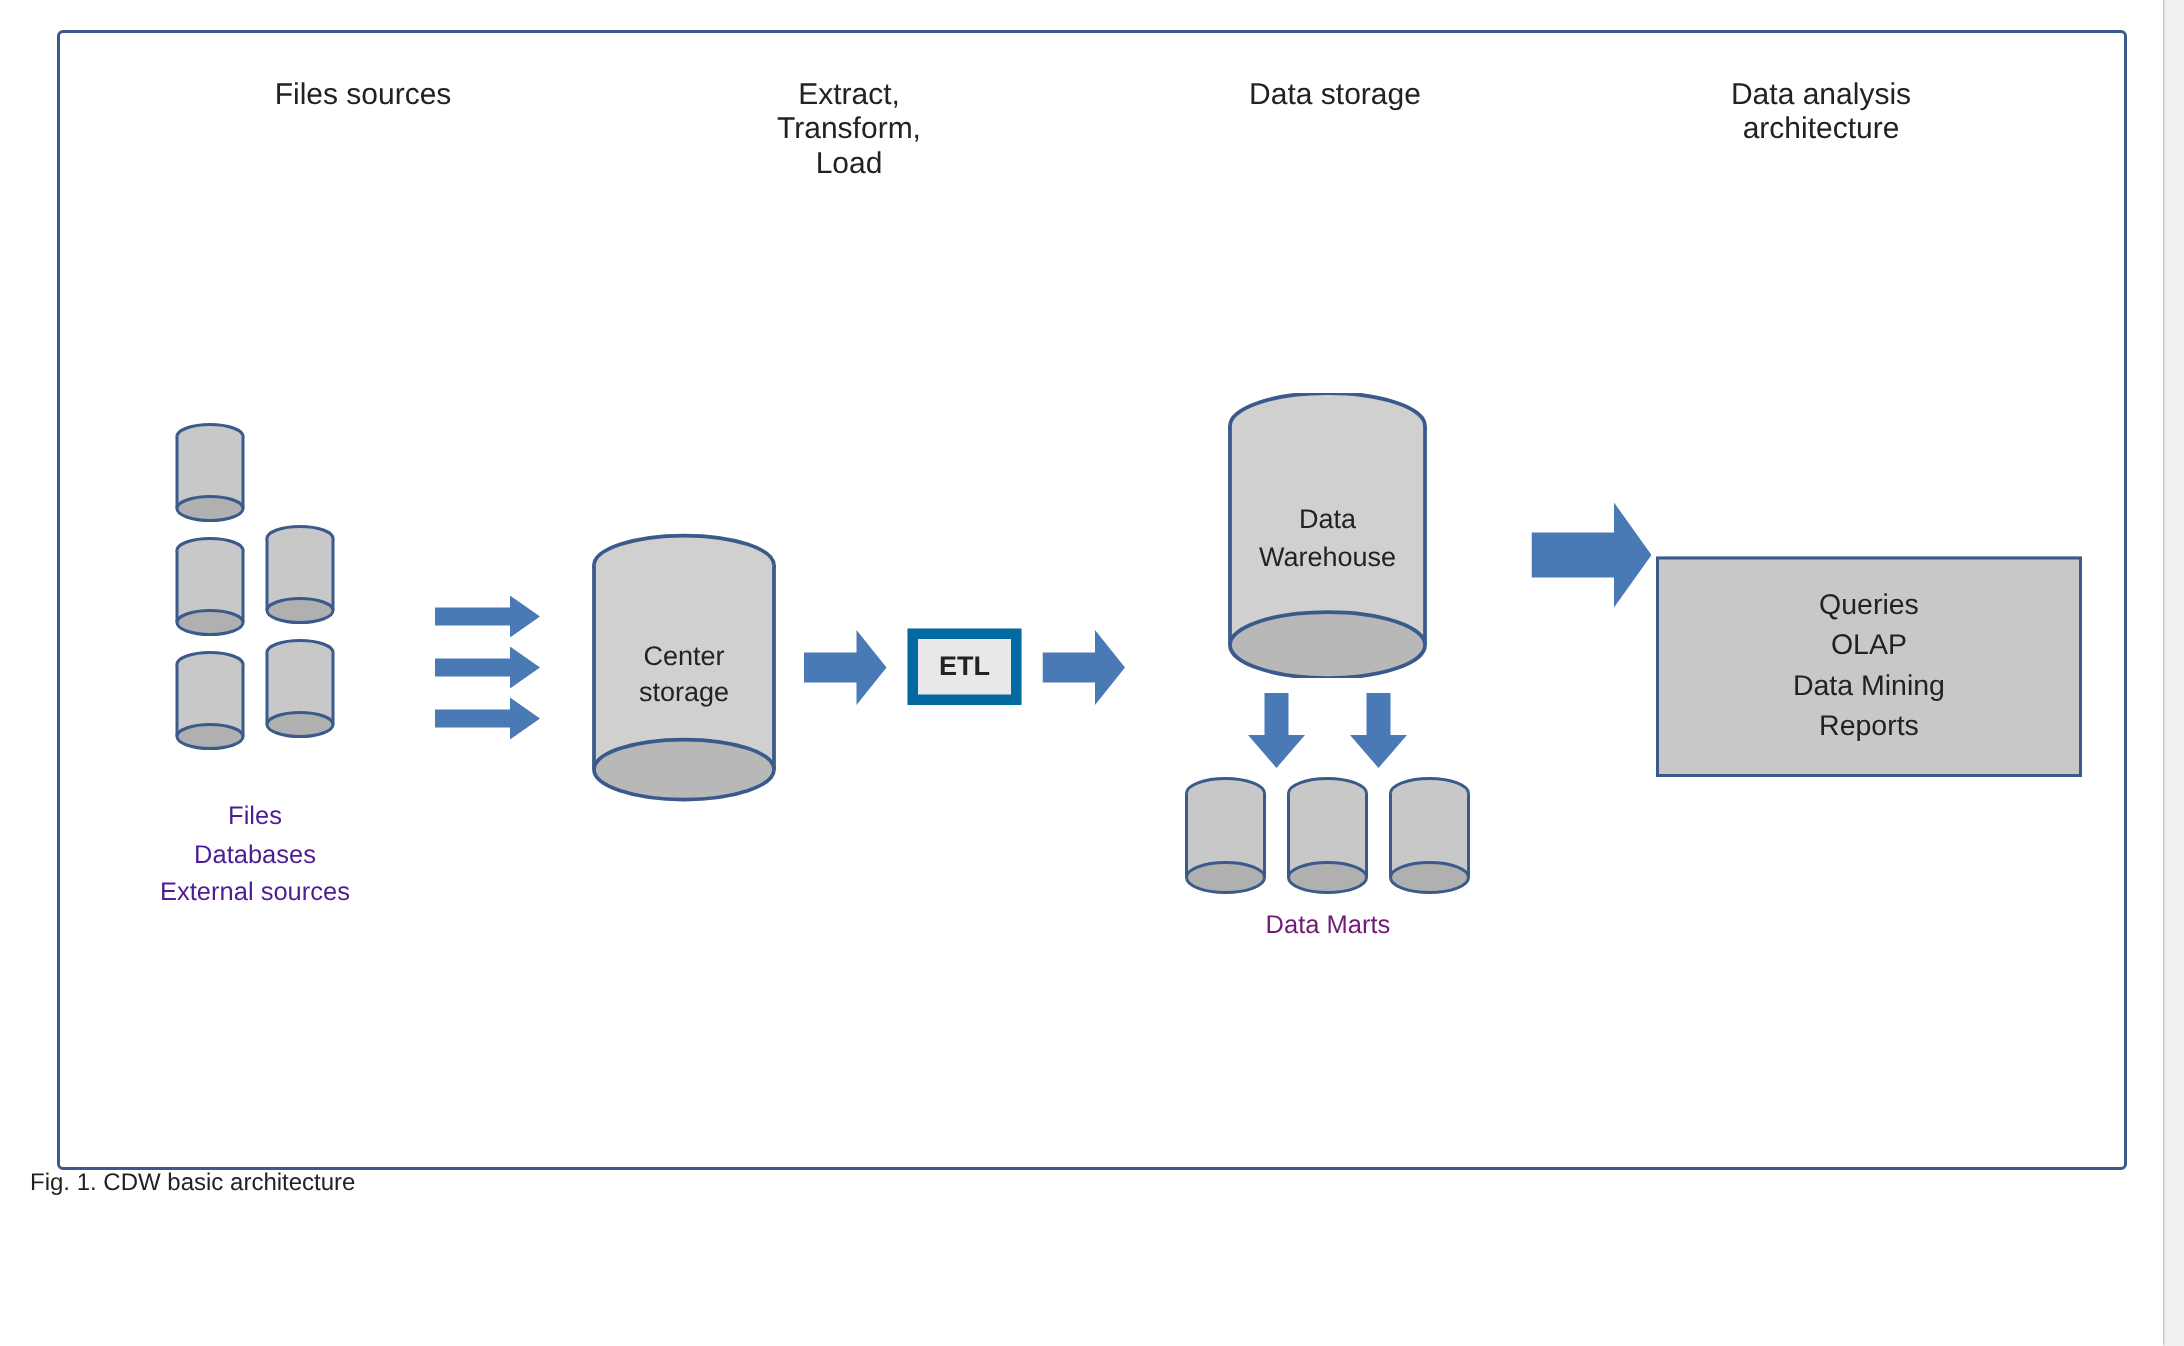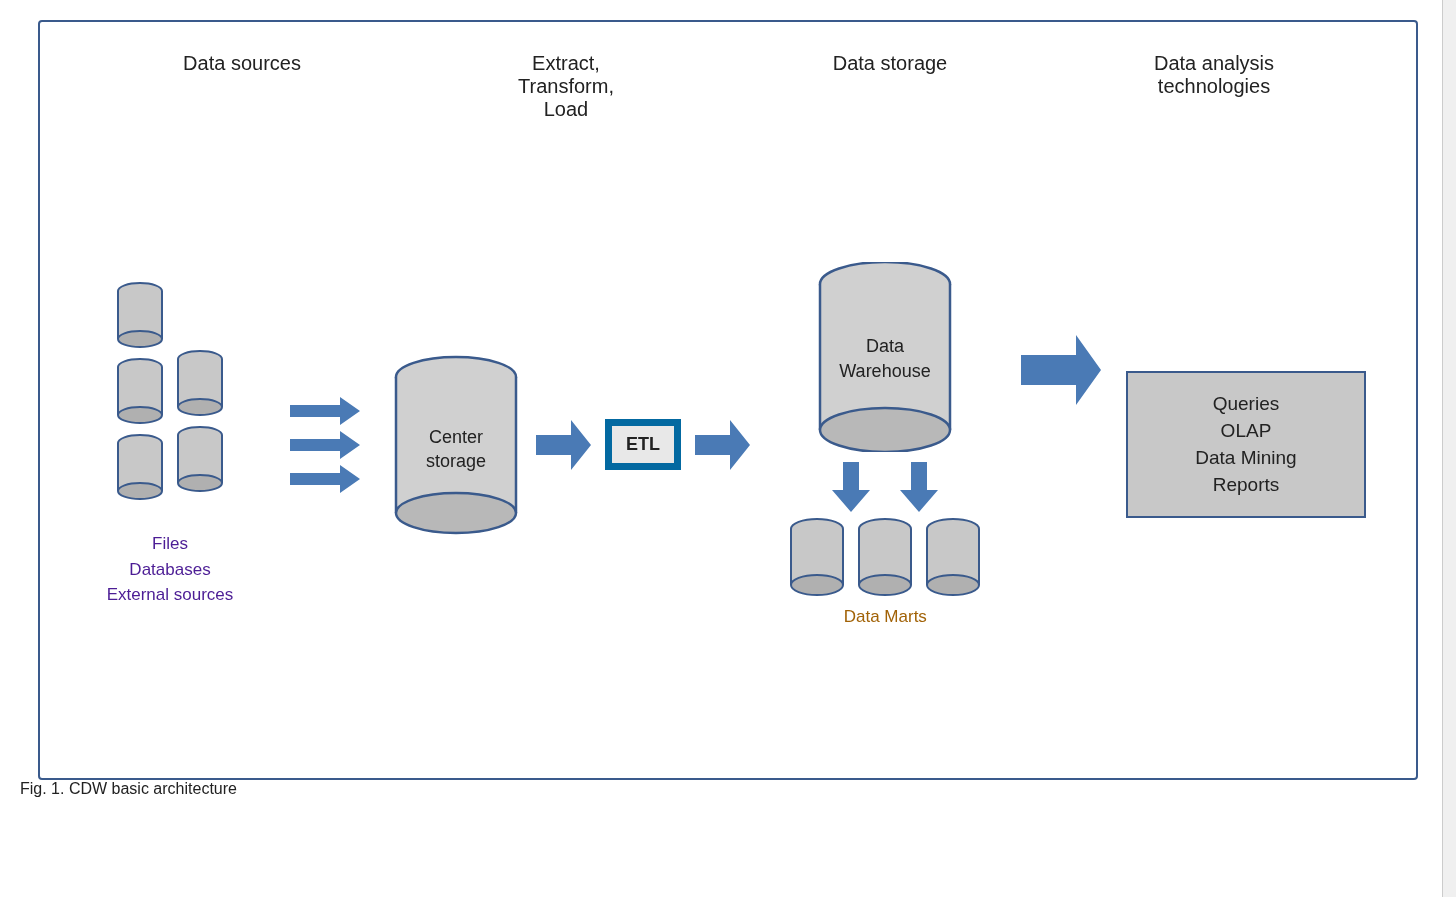--- a/index.html
+++ b/index.html
@@ -104,37 +104,37 @@
     .data-marts-cylinders {
       display: flex;
       flex-direction: row;
       gap: 12px;
       margin-top: 5px;
     }
 
     .data-marts-label {
       text-align: center;
       font-size: 17px;
-      color: #a16207;
+      color: #701a75;
       margin-top: 10px;
     }
 
     
     .section-analysis {
       display: flex;
       flex-direction: column;
       align-items: center;
       width: 260px;
       flex-shrink: 0;
     }
 
     .analysis-box {
       border: 2px solid #3a5a8c;
       background: #c8c8c8;
-      width: 240px;
+      width: 284px;
       padding: 20px 10px;
       display: flex;
       flex-direction: column;
       align-items: center;
       gap: 5px;
     }
 
     .analysis-item {
       font-size: 19px;
       color: #222;
@@ -180,27 +180,27 @@
       background: #f0f0f0;
       border-left: 1px solid #ccc;
     }
   </style>
 </head>
 <body>
 
 <div class="diagram-container">
 
   <div class="column-headers">
-    <div class="col-header">Data sources</div>
+    <div class="col-header">Files sources</div>
     <div class="col-header" style="white-space:pre-line;">Extract,
 Transform,
 Load</div>
     <div class="col-header">Data storage</div>
     <div class="col-header" style="white-space:pre-line;">Data analysis
-technologies</div>
+architecture</div>
   </div>
 
   <div class="main-area">
 
     <div class="section-data-sources">
       <div class="cylinders-group">
 
         <div class="cylinder-column">
           <svg class="cyl-svg" width="48" height="68" viewBox="0 0 48 68">
             <ellipse cx="24" cy="10" rx="22" ry="8" fill="#c8c8c8" stroke="#3a5a8c" stroke-width="2"></ellipse>

